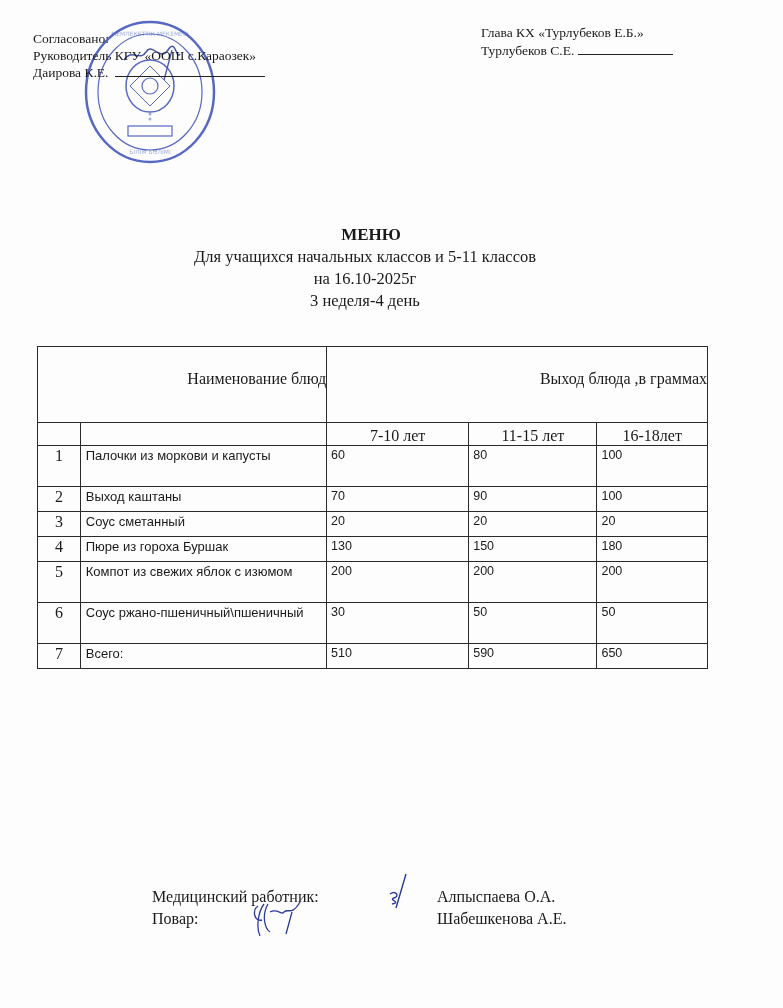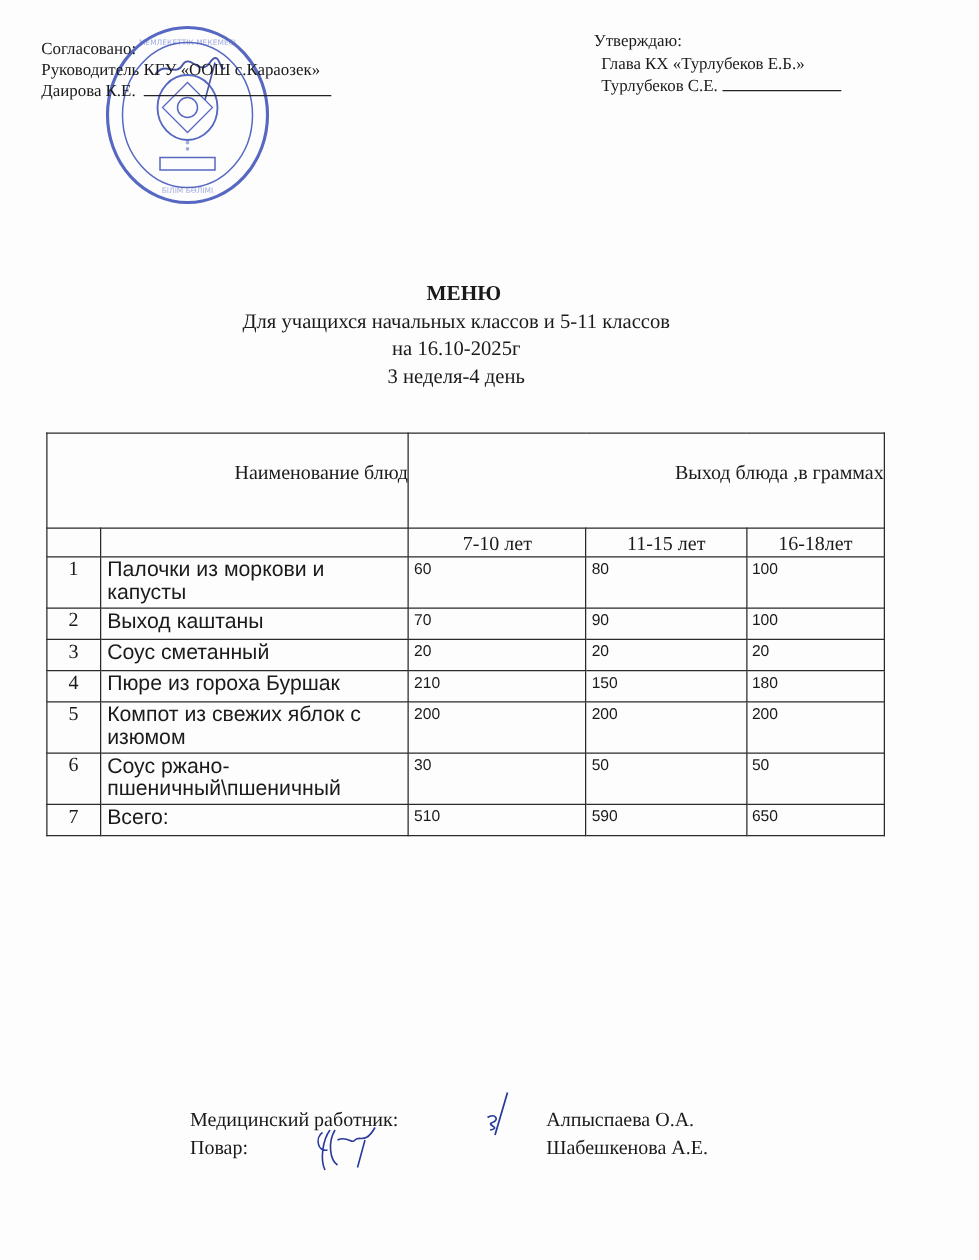--- a/index.html
+++ b/index.html
@@ -106,21 +106,21 @@
     .menu-table .num {
       width: 42px;
       text-align: center;
       font-size: 16px;
       padding-top: 1px;
     }
     .menu-table .dish {
       width: 241px;
       padding-left: 5px;
       font-family: "Liberation Sans Narrow", "Liberation Sans", sans-serif;
-      font-size: 17px;
+      font-size: 13px;
       line-height: 18px;
       padding-top: 1px;
     }
     .menu-table .val {
       padding-left: 4px;
       font-family: "Liberation Sans", sans-serif;
       font-size: 12.5px;
       padding-top: 2px;
     }
     .menu-table .c1 { width: 142px; }
@@ -165,21 +165,20 @@
 
 <div class="abs approve-left">
   <div class="line">Согласовано:</div>
   <div class="line">Руководитель КГУ «ООШ с.Караозек»</div>
   <div class="line">
     <span>Даирова К.Е.</span><span class="sig-line"></span>
   </div>
 </div>
 
 <div class="abs approve-right">
-  <div class="line">Утверждаю:</div>
   <div class="line indent">Глава КХ «Турлубеков Е.Б.»</div>
   <div class="line indent">
     <span>Турлубеков С.Е.</span><span class="sig-line-r"></span>
   </div>
 </div>
 
 <div class="abs title-block">
   <div class="title">МЕНЮ</div>
   <div>Для учащихся начальных классов и 5-11 классов</div>
   <div>на 16.10-2025г</div>
@@ -216,21 +215,21 @@
   <tr class="row-1">
     <td class="num">3</td>
     <td class="dish">Соус сметанный</td>
     <td class="val">20</td>
     <td class="val">20</td>
     <td class="val">20</td>
   </tr>
   <tr class="row-1">
     <td class="num">4</td>
     <td class="dish">Пюре из гороха Буршак</td>
-    <td class="val">210</td>
+    <td class="val">130</td>
     <td class="val">150</td>
     <td class="val">180</td>
   </tr>
   <tr class="row-2">
     <td class="num">5</td>
     <td class="dish">Компот из свежих яблок с изюмом</td>
     <td class="val">200</td>
     <td class="val">200</td>
     <td class="val">200</td>
   </tr>

